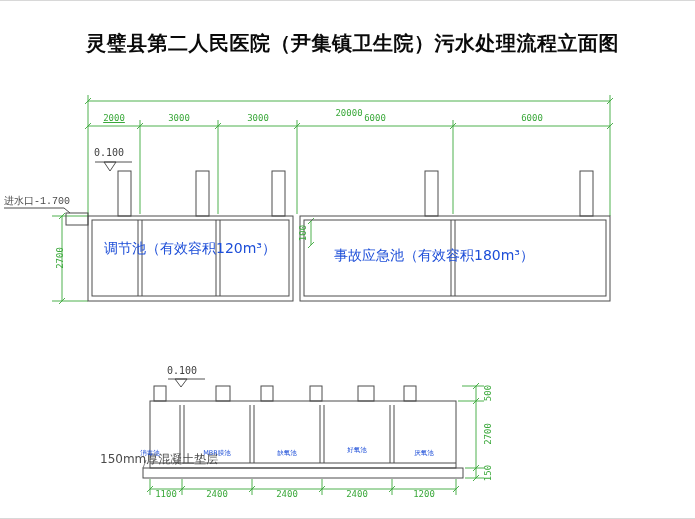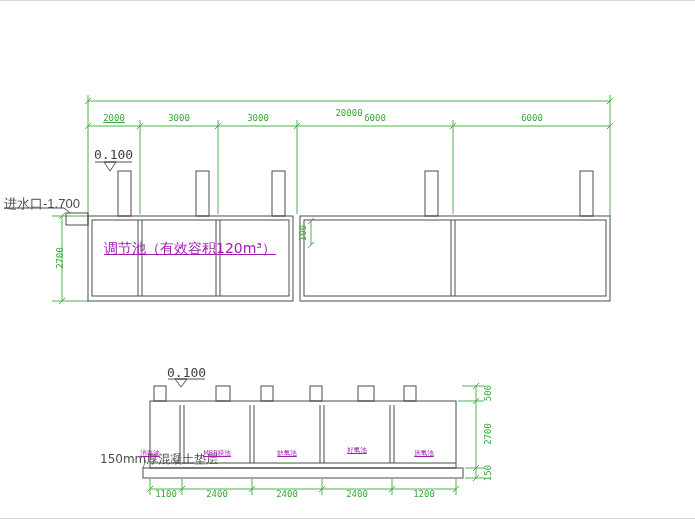--- a/index.html
+++ b/index.html
@@ -14,31 +14,32 @@
     font-family:"Liberation Serif", serif; font-weight:bold; font-size:20px;
     color:#0a0a0a; letter-spacing:0.5px; white-space:nowrap;
   }
   svg.lines { position:absolute; left:0; top:0; }
   .t { position:absolute; white-space:nowrap; line-height:1; }
   .dim {
     font-family:"DejaVu Sans Mono", monospace; font-size:9px; color:#3aa83a;
   }
   .dim.c { transform:translateX(-50%); }
   .dim.v { transform:translate(-50%,-50%) rotate(-90deg); transform-origin:center; }
-  .elev { font-family:"DejaVu Sans Mono", monospace; font-size:13px; color:#3f3f3f;text-align:center; }
-  .cyan { color:#a21caf; font-size:14px;text-decoration:underline; }
+  .elev { font-family:"DejaVu Sans Mono", monospace; font-size:10px; color:#3f3f3f;text-align:center; }
+  .cyan { color:#1d4ed8; font-size:14px; }
   .cyan.tiny { font-size:6.5px; transform:translateX(-50%); }
   .note { font-size:12px; color:#4a4a4a; }
-  .inlet { font-size:13px; color:#4a4a4a; font-family:Liberation Sans, sans-serif;text-align:center; }
+  .inlet { font-size:10px; color:#4a4a4a; font-family:Liberation Mono, monospace;text-align:center; }
 </style>
 </head>
 <body>
 
 <div class="page">
 
+  <div class="title t" style="left:30px;top:32px;right:20px;">灵璧县第二人民医院（尹集镇卫生院）污水处理流程立面图</div>
 
   <svg class="lines" width="695" height="519" viewBox="0 0 695 519">
 
     <g stroke="#3aa83a" stroke-width="0.9" fill="none">
 
       <path d="M88 100H610 M88 125H610 M62 215V300 M311 220V244 M150 488H456 M476 385V477"></path>
 
       <path d="M88 94V215 M610 94V215 M140 119V213 M218 119V213 M297 119V213 M453 119V213
                M52 215H88 M52 300H88
                M150 478V494 M182 478V494 M252 478V494 M322 478V494 M392 478V494 M456 478V494
@@ -107,20 +108,21 @@
 
   <span class="t elev" style="left:94px;top:147px;">0.100</span>
 
   <span class="t inlet" style="left:4px;top:196px;">进水口-1.700</span>
 
   <span class="t dim v" style="left:60px;top:257px;">2700</span>
 
   <span class="t dim v" style="left:303px;top:232px;">100</span>
 
   <span class="t cyan" style="left:104px;top:240px;">调节池（有效容积120m³）</span>
+  <span class="t cyan" style="left:334px;top:247px;">事故应急池（有效容积180m³）</span>
 
   <span class="t elev" style="left:167px;top:365px;">0.100</span>
 
   <span class="t note" style="left:100px;top:452px;">150mm厚混凝土垫层</span>
 
   <span class="t cyan tiny" style="left:150px;top:449px;">消毒池</span>
   <span class="t cyan tiny" style="left:217px;top:449px;">MBR膜池</span>
   <span class="t cyan tiny" style="left:287px;top:449px;">缺氧池</span>
   <span class="t cyan tiny" style="left:357px;top:446px;">好氧池</span>
   <span class="t cyan tiny" style="left:424px;top:449px;">厌氧池</span>

